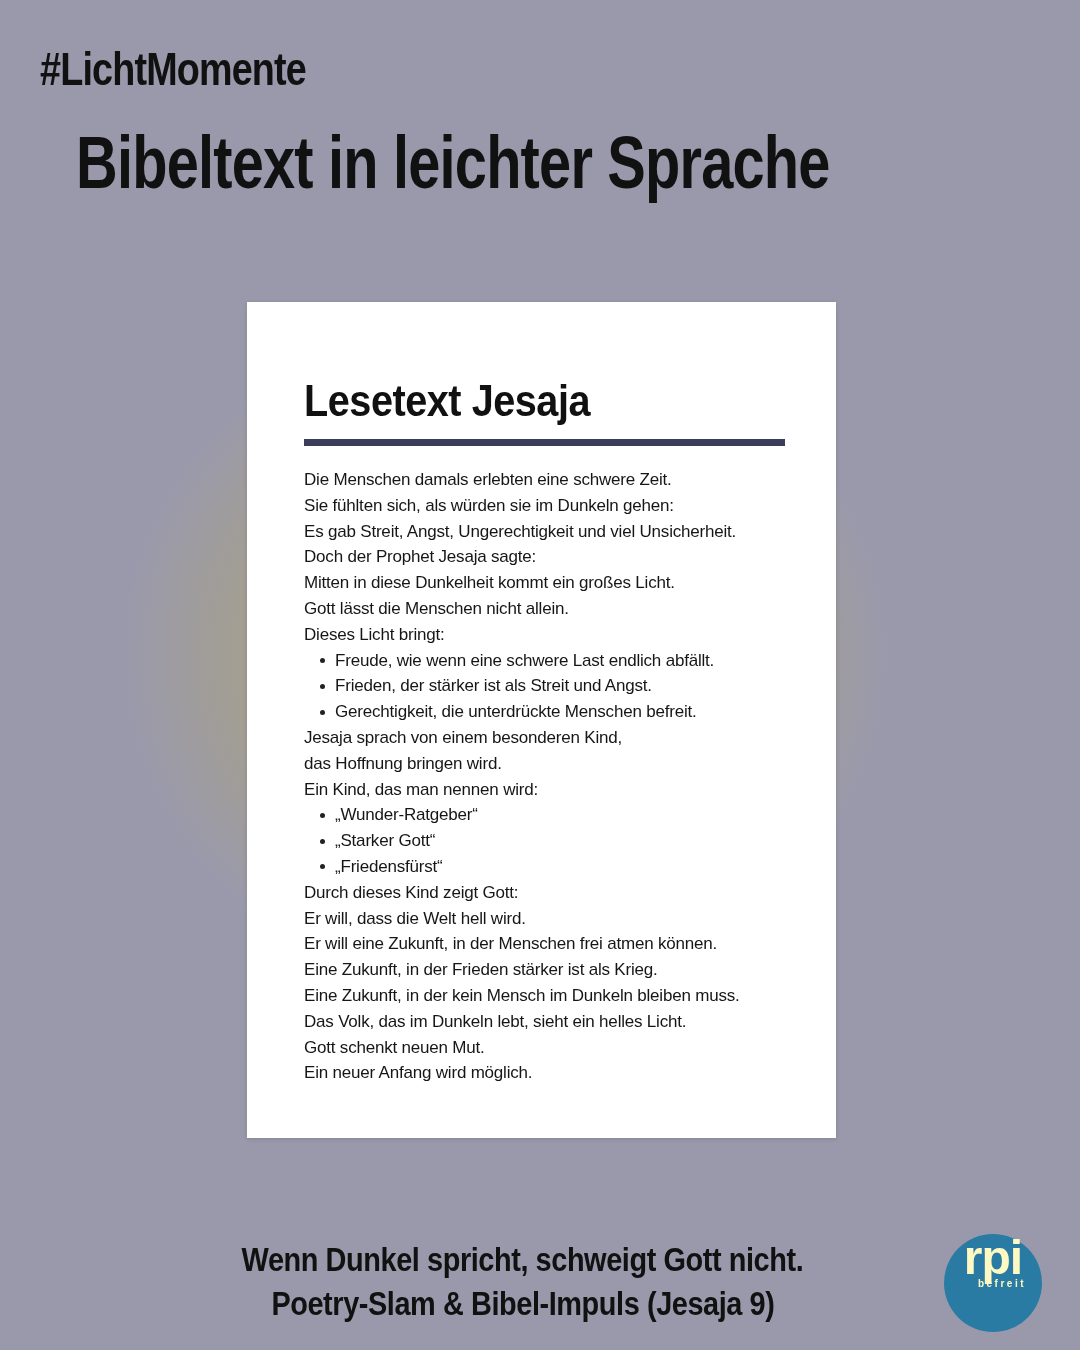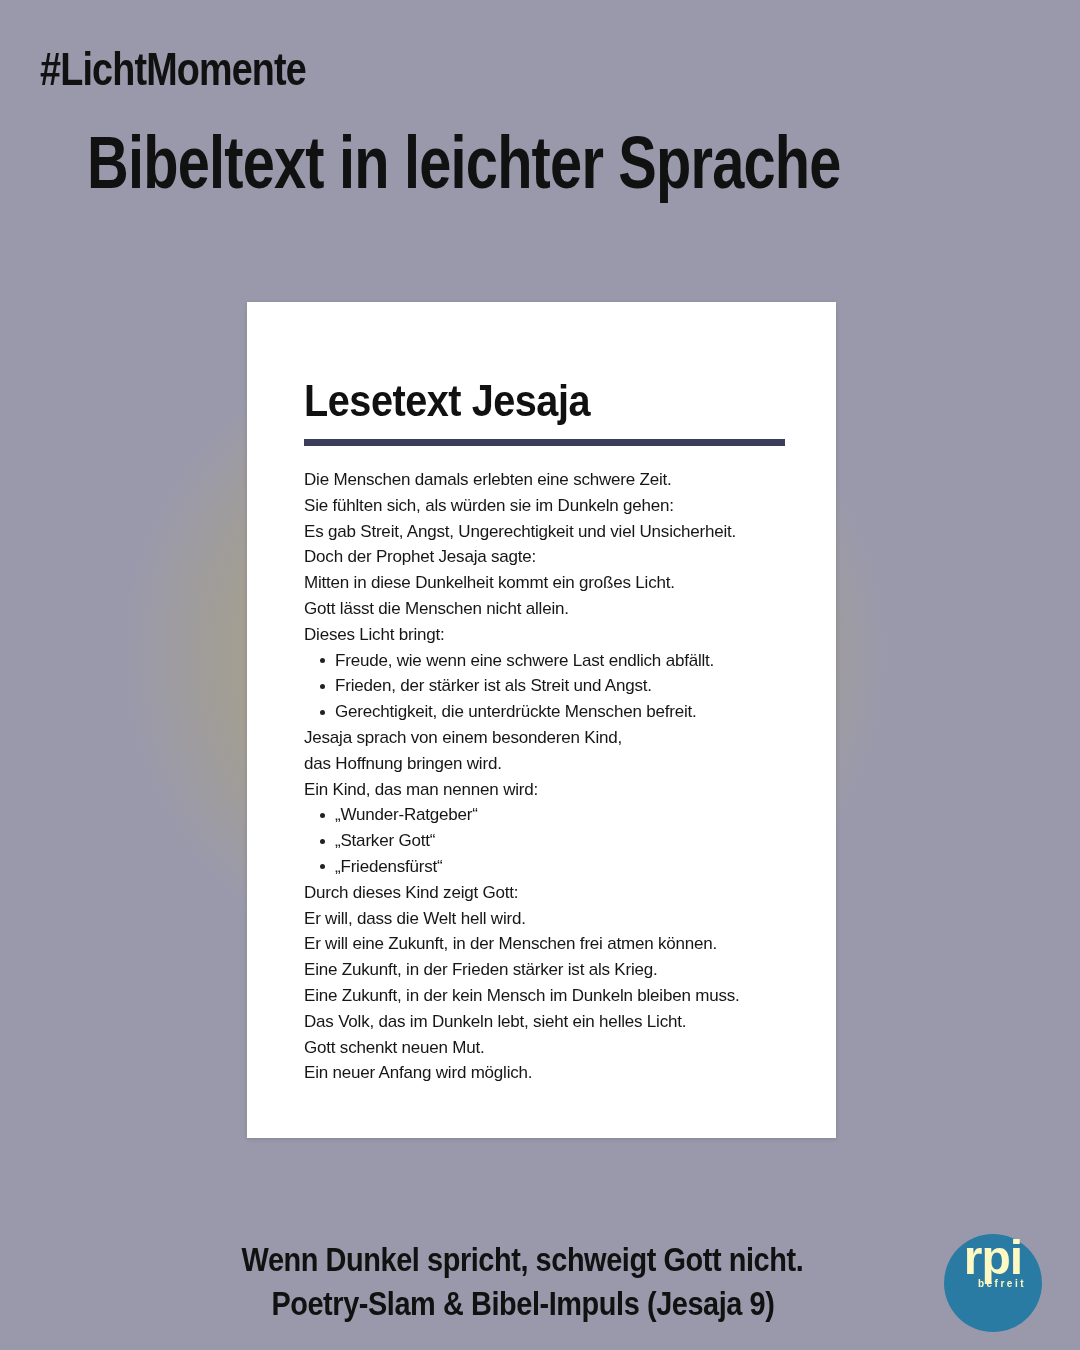--- a/index.html
+++ b/index.html
@@ -28,21 +28,21 @@
     font-size: 46px;
     font-weight: bold;
     letter-spacing: -1px;
     white-space: nowrap;
     margin-top: 18px;
   }
   .hashtag .squish { display: inline-block; transform: scaleX(0.82); transform-origin: left center; }
 
   .main-title {
     position: absolute;
-    left: 87px; top: 122px;
+    left: 76px; top: 122px;
     font-size: 74px;
     font-weight: bold;
     letter-spacing: -1px;
     line-height: 1.12;
     white-space: nowrap;
   }
   .main-title .squish { display: inline-block; transform: scaleX(0.78); transform-origin: left center; }
 
   
   .card {

